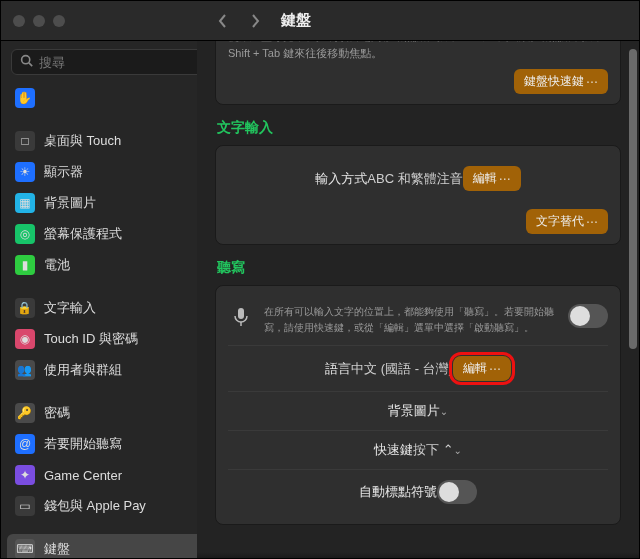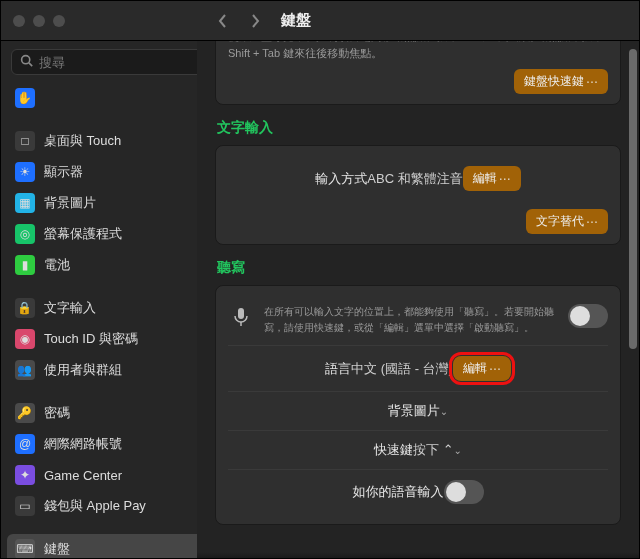--- a/index.html
+++ b/index.html
@@ -199,21 +199,21 @@
         <div class="sbicon" style="background: rgb(74, 74, 74);">👥</div>
         <span>使用者與群組</span>
       </div>
       <div class="sbspacer"></div>
       <div class="sbitem">
         <div class="sbicon" style="background: rgb(74, 74, 74);">🔑</div>
         <span>密碼</span>
       </div>
       <div class="sbitem">
         <div class="sbicon" style="background: rgb(30, 111, 255);">@</div>
-        <span>網際網路帳號</span>
+        <span>若要開始聽寫</span>
       </div>
       <div class="sbitem">
         <div class="sbicon" style="background: rgb(122, 77, 224);">✦</div>
         <span>Game Center</span>
       </div>
       <div class="sbitem">
         <div class="sbicon" style="background: rgb(58, 58, 58);">▭</div>
         <span>錢包與 Apple Pay</span>
       </div>
       <div class="sbspacer"></div>
@@ -294,21 +294,21 @@
 
       <div class="row">
         <div class="label">快速鍵</div>
         <div class="val">
           <span>按下 ⌃</span>
           <span class="select-caret">⌄</span>
         </div>
       </div>
 
       <div class="row">
-        <div class="label">如你的語音輸入</div>
+        <div class="label">自動標點符號</div>
         <div class="val">
           <div class="toggle"></div>
         </div>
       </div>
 
     </div>
 
     <div class="mscroll" style="top:8px; height:300px;"></div>
   </div>
 </div>

